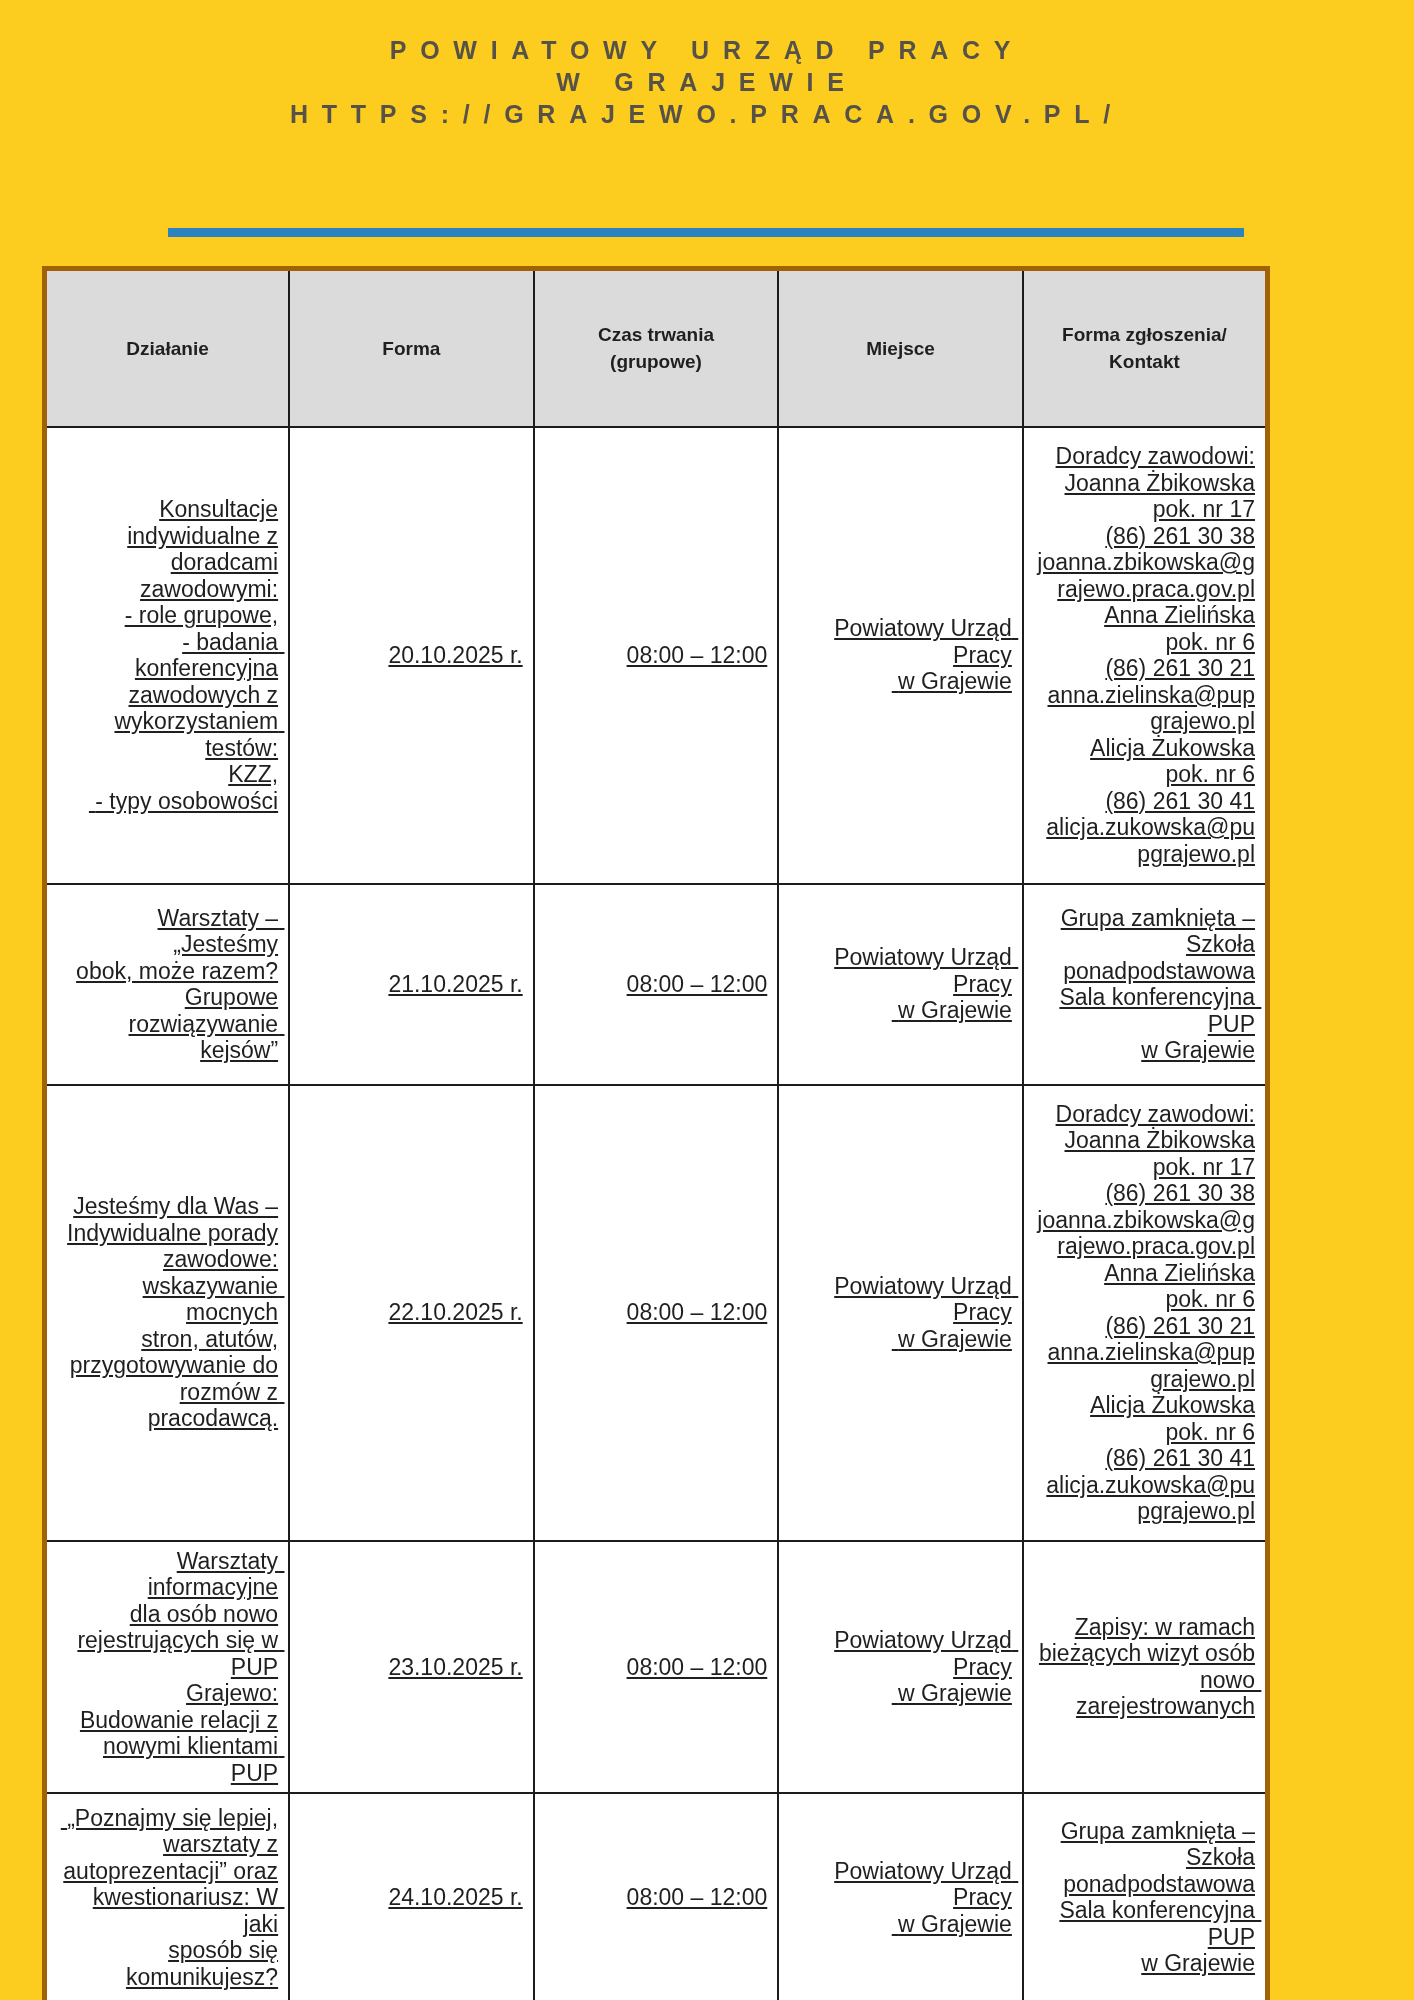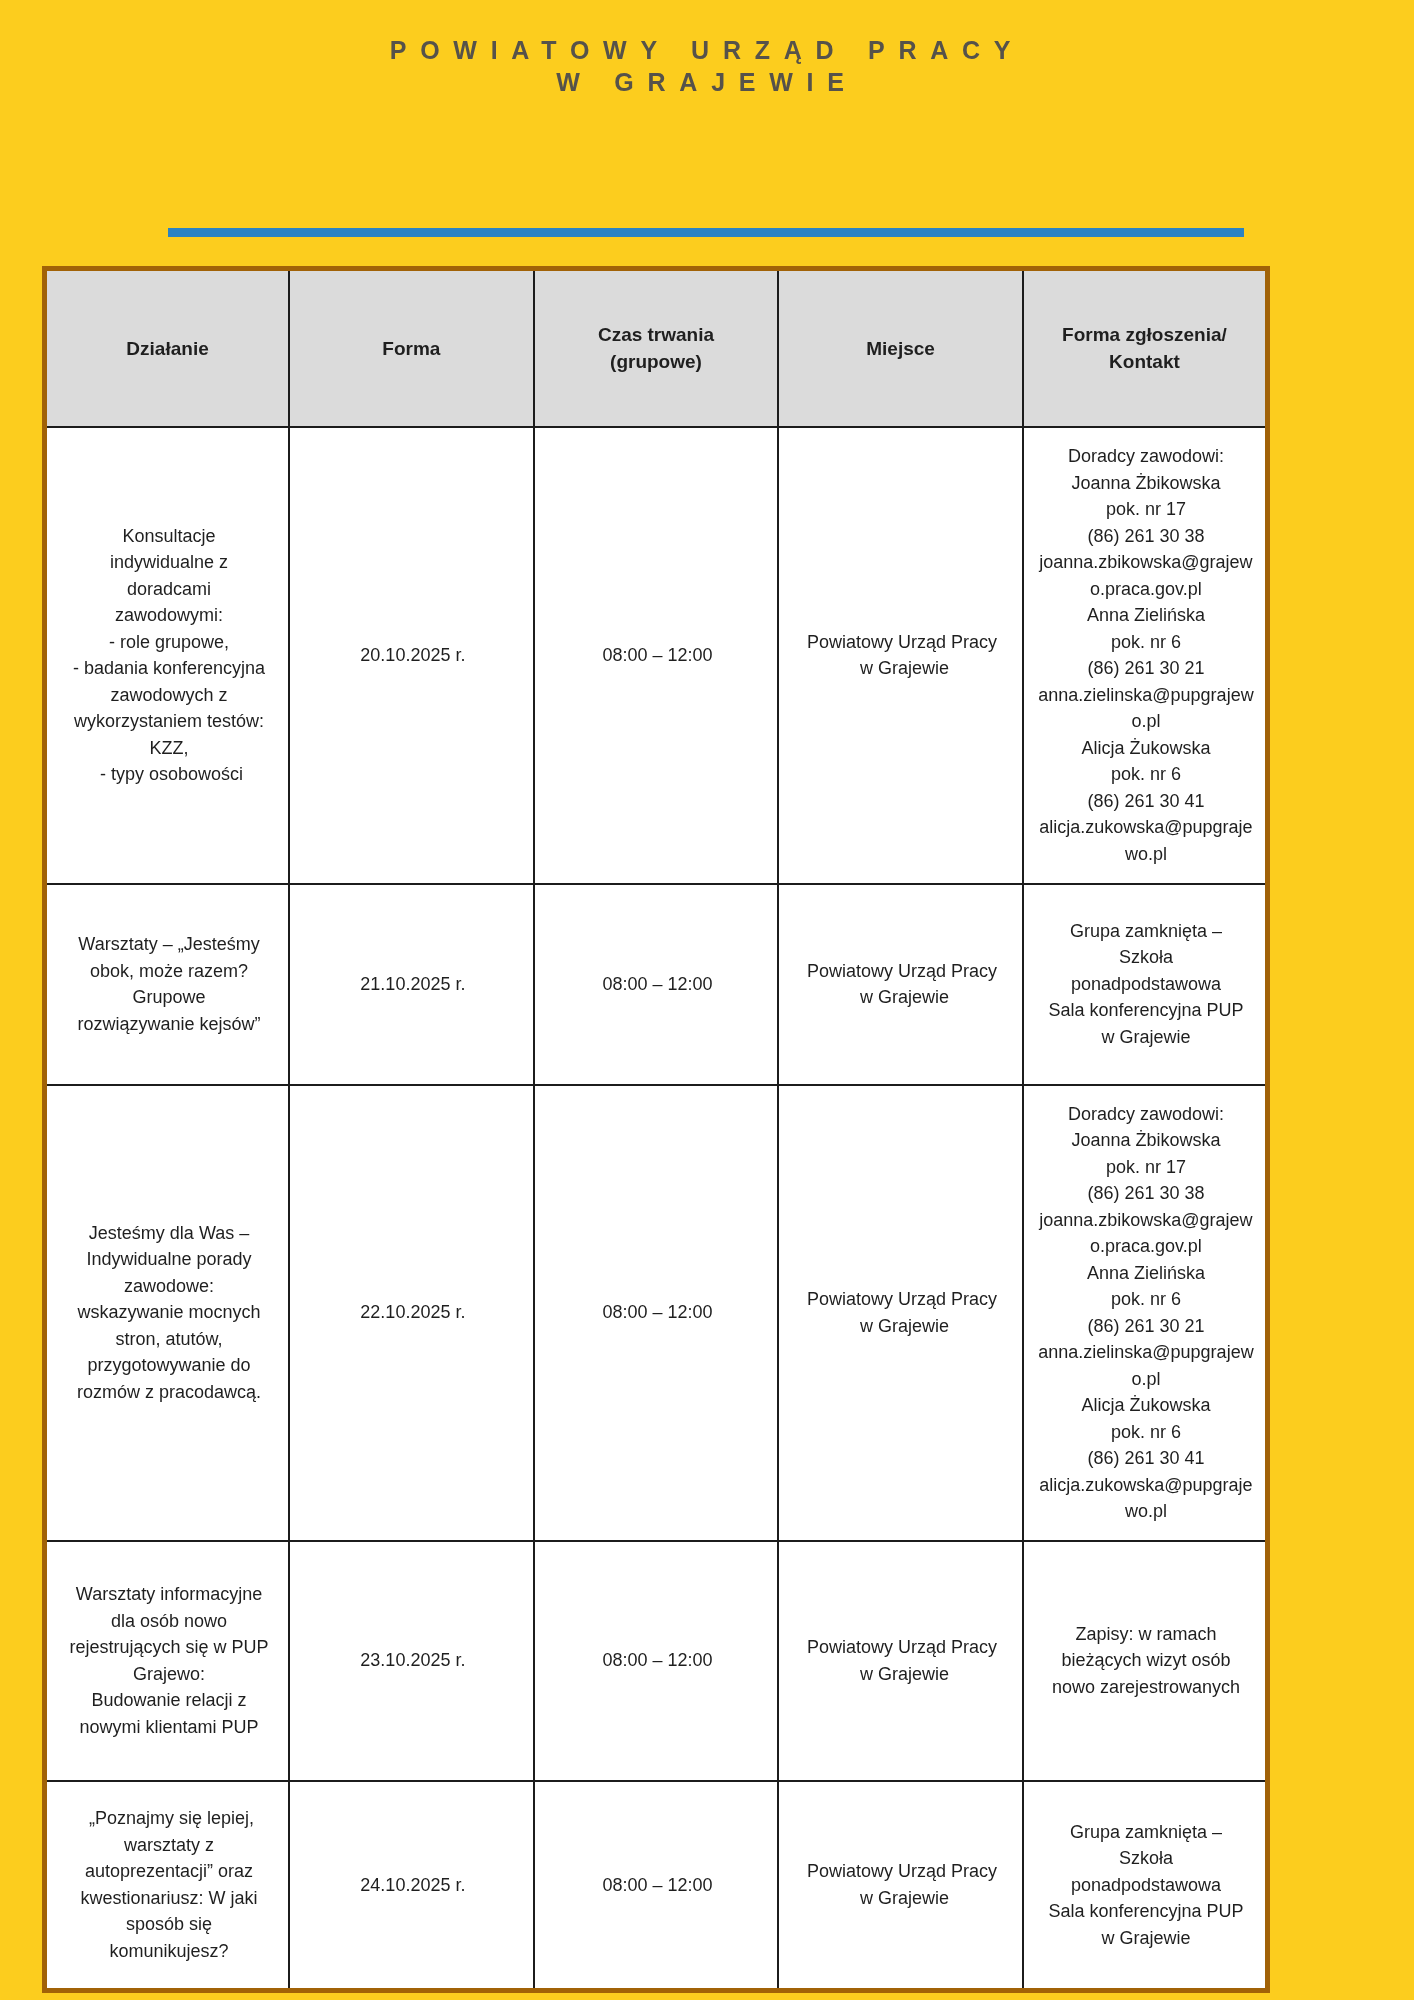--- a/index.html
+++ b/index.html
@@ -46,41 +46,43 @@
   }
   table.sched th{
     background:#DBDBDB;
     font-size:19px;
     line-height:27px;
     font-weight:bold;
     text-align:center;
     padding:4px 8px;
   }
   table.sched td{
-    font-size:18px;
+    font-size:23px;
     line-height:26.5px;
-    text-align:center;
+    text-align:right;
     padding:6px 10px 6px 13px;
     background:#FFFFFF;
+    text-decoration:underline;
   }
   tr.r-head{height:158px;}
   tr.r1{height:457px;}
   tr.r2{height:201px;}
   tr.r3{height:456px;}
   tr.r4{height:240px;}
   tr.r5{height:210px;}
 </style>
 </head>
 <body>
 
 <div class="page">
 
   <div class="hdr">
     <div class="hline">POWIATOWY URZĄD PRACY</div>
     <div class="hline">W GRAJEWIE</div>
+    <div class="hline">HTTPS://GRAJEWO.PRACA.GOV.PL/</div>
   </div>
 
   <div class="divider top"></div>
 
   <table class="sched">
     <colgroup>
       <col style="width:20%">
         <col style="width:20%">
         <col style="width:20%">
         <col style="width:20%">

